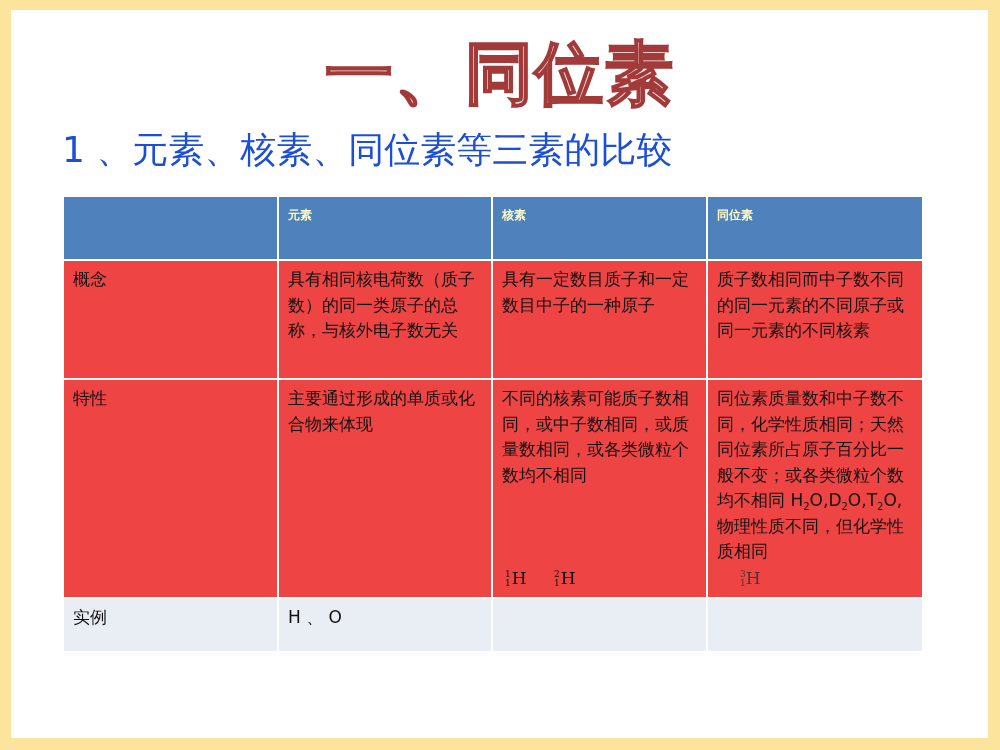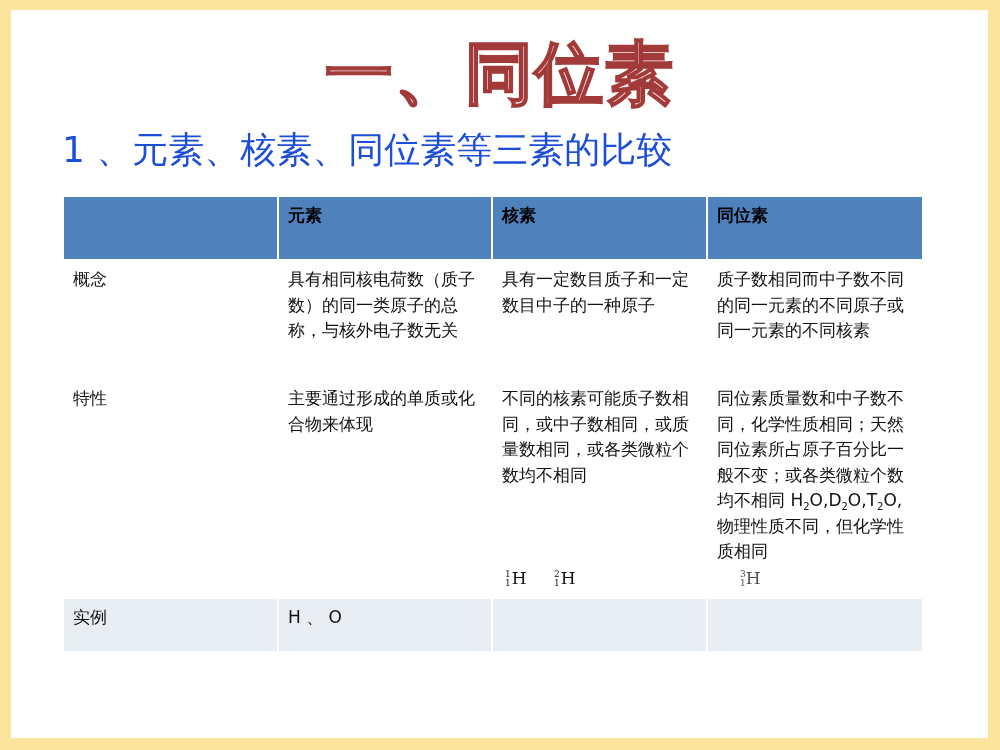--- a/index.html
+++ b/index.html
@@ -63,26 +63,26 @@
     table.cmp th, table.cmp td {
       border: 2px solid #FFFFFF;
       vertical-align: top;
       text-align: left;
       padding: 6px 9px 6px 9px;
       line-height: 25.5px;
       word-break: break-all;
     }
     table.cmp th {
       background: #4F81BD;
-      color: #000000;
+      color: #fef9c3;
       font-weight: bold;
       height: 50px;
-      font-size: 17px;
+      font-size: 12px;
     }
-    tr.dark td { background: #ffffff; }
+    tr.dark td { background: #ef4444; }
     tr.light td { background: #E9EDF4; }
     tr.r1 td { height: 105px; }
     tr.r2 td { height: 100px; }
     tr.r3 td { height: 205px; position: relative; margin-top: 25px; }
     tr.r4 td { height: 40px; }
     .iso {
       position: absolute;
       left: 12px;
       bottom: 6px;
       font-family: "DejaVu Serif", "Liberation Serif", serif;

